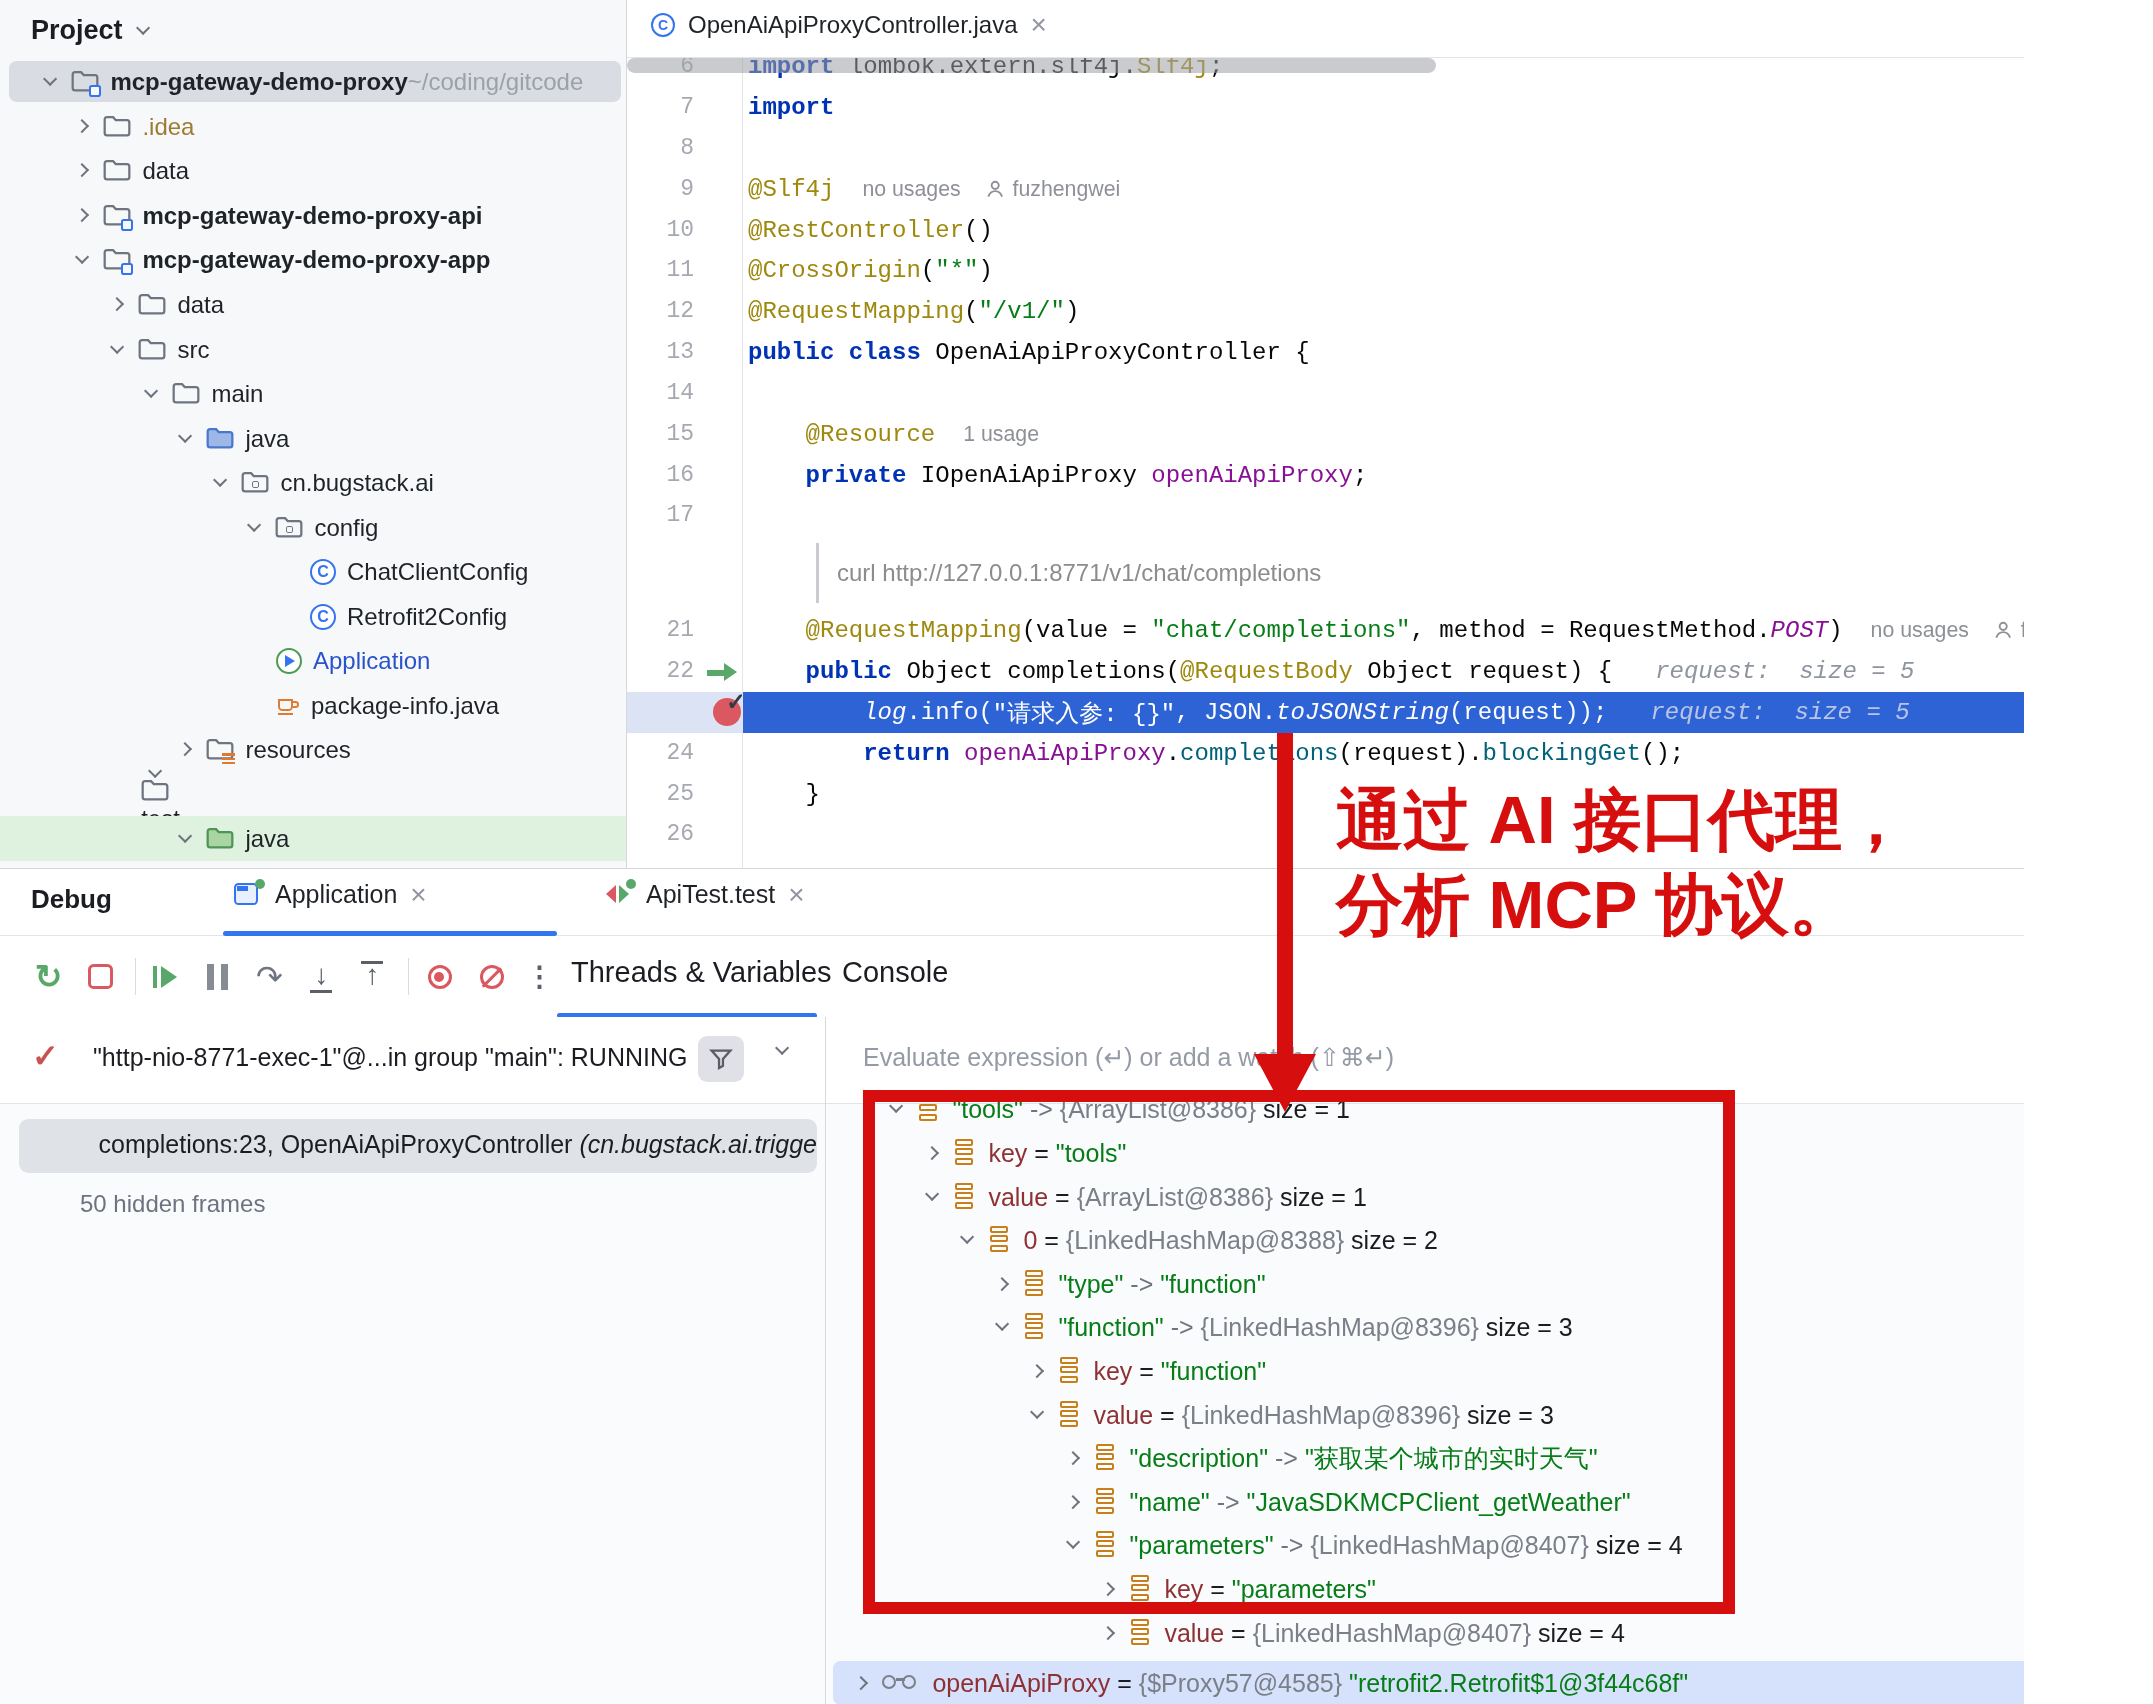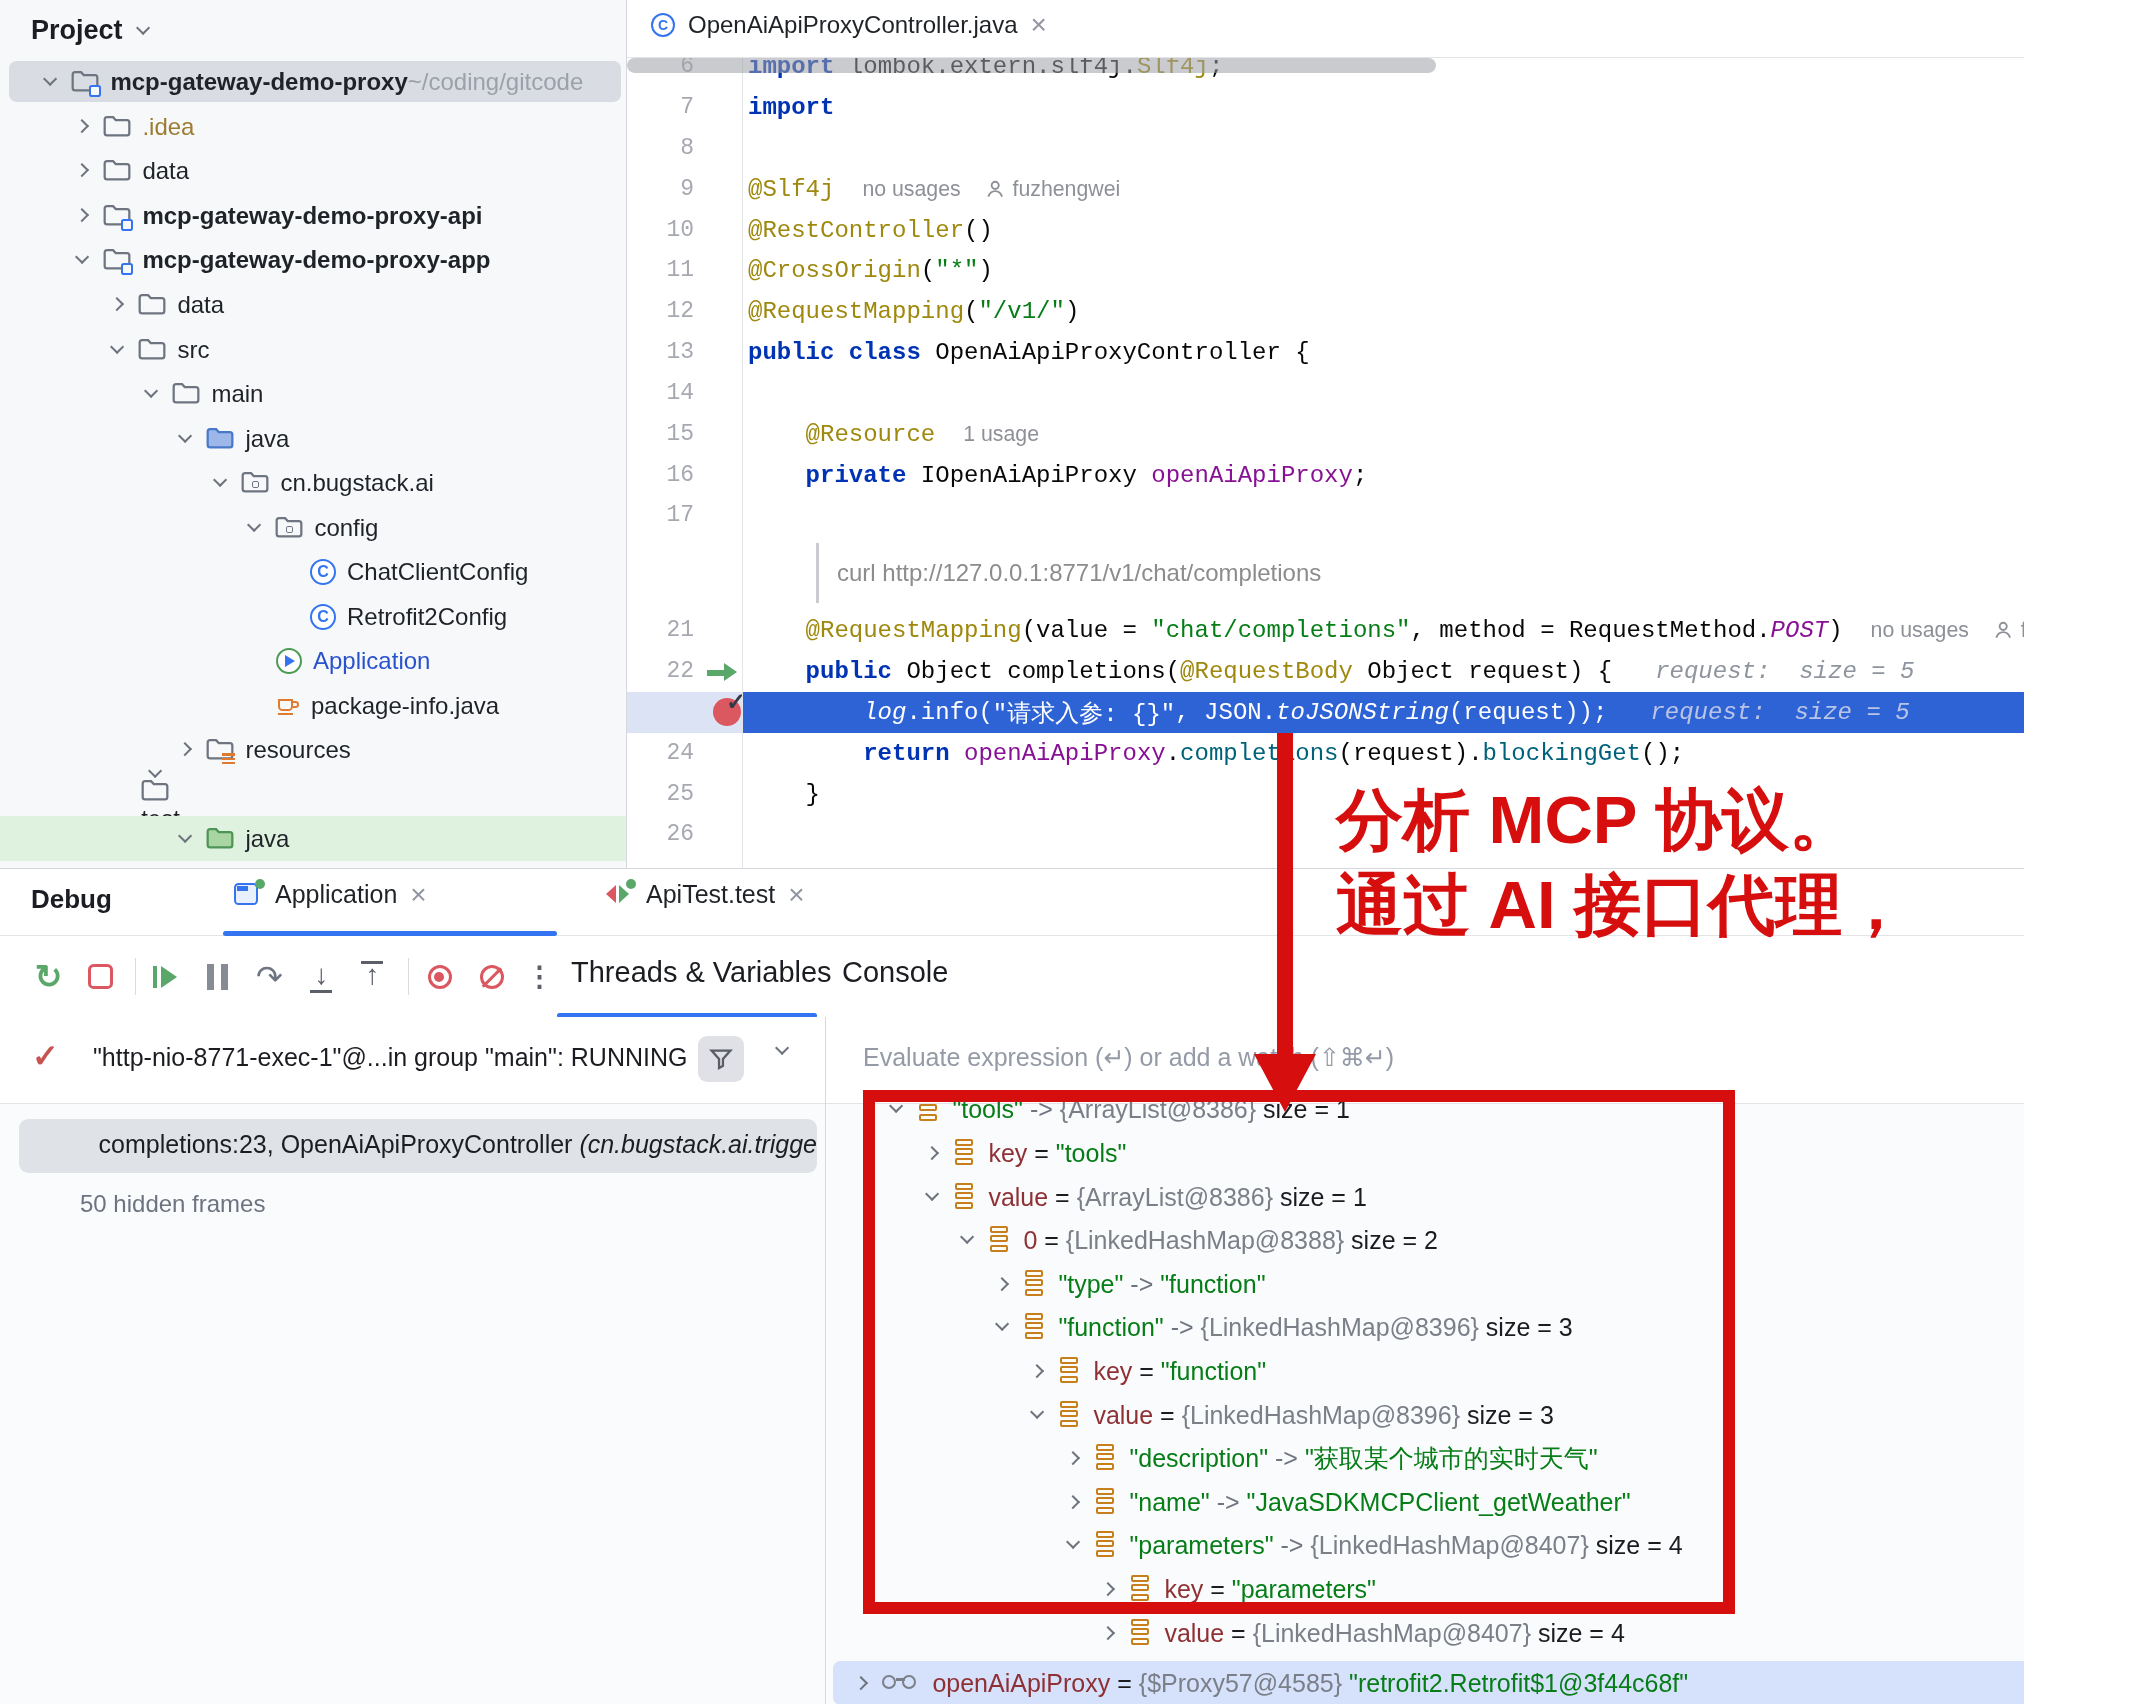--- a/index.html
+++ b/index.html
@@ -789,18 +789,18 @@
             </div>
           </div>
         </div>
     </div>
   </div>
 
   <div id="red-arrow-line"></div>
   <div id="red-arrow-head"></div>
   <div id="red-box"></div>
   <div id="cn-note">
+    <div>通过 AI 接口代理，</div>
     <div>分析 MCP 协议。</div>
-    <div>通过 AI 接口代理，</div>
   </div>
 
 </div>
 
 
 </body></html>

